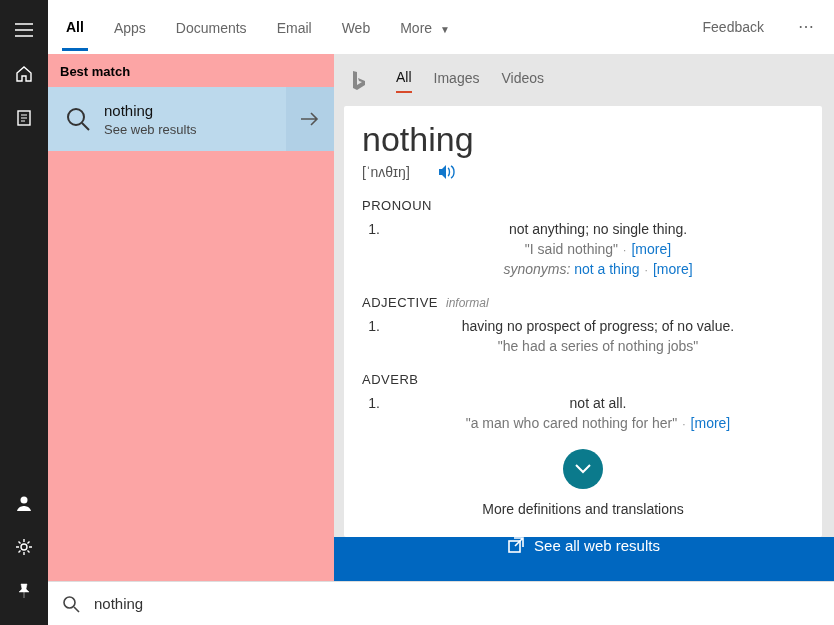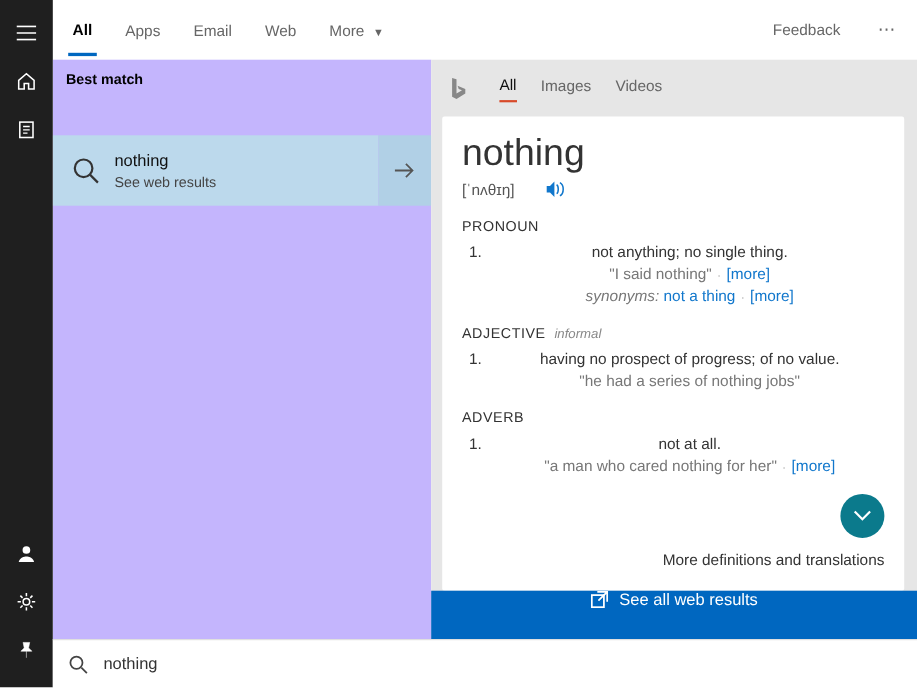--- a/index.html
+++ b/index.html
@@ -7,21 +7,21 @@
 .left-rail { width: 48px; background: #1f1f1f; display: flex; flex-direction: column; align-items: center; padding-top: 8px; }
 .left-rail .rail-icon { width: 48px; height: 44px; display: flex; align-items: center; justify-content: center; color: #fff; cursor: pointer; }
 .left-rail .spacer { flex: 1; }
 .main-col { flex: 1; display: flex; flex-direction: column; height: 625px; }
 .tabs { height: 54px; display: flex; align-items: center; padding: 0 14px; gap: 22px; border-bottom: 1px solid rgba(0,0,0,0); }
 .tab { font-size: 14px; color: #666; padding: 16px 4px 13px 4px; cursor: pointer; }
 .tab.active { color: #000; border-bottom: 3px solid #0067c0; font-weight: 600; }
 .tabs .feedback { margin-left: auto; color: #666; font-size: 14px; padding-right: 6px; cursor: pointer; text-align: center; }
 .tabs .dots { color: #666; font-size: 16px; padding: 0 6px; cursor: pointer; }
 .content { flex: 1; display: flex; overflow: hidden; }
-.results-col { width: 344px; display: flex; flex-direction: column; background: #c4b5fd; gap: 36px; }
+.results-col { width: 286px; display: flex; flex-direction: column; background: #fca5a5; }
 .best-match-hdr { font-weight: 700; font-size: 13px; padding: 10px 12px 8px 12px; }
 .result-row { display: flex; align-items: center; }
 .result-main { flex: 1; background: #bcd9ec; display: flex; align-items: center; height: 64px; padding-left: 10px; cursor: pointer; }
 .result-main .r-icon { width: 40px; height: 40px; display: flex; align-items: center; justify-content: center; }
 .result-main .r-text { display: flex; flex-direction: column; margin-left: 6px; }
 .result-main .r-title { font-size: 15px; color: #111; }
 .result-main .r-sub { font-size: 13px; color: #444; margin-top: 3px; }
 .result-arrow { width: 48px; height: 64px; background: #b1d0e6; display: flex; align-items: center; justify-content: center; cursor: pointer; }
 .preview-col { flex: 1; background: #e6e6e6; display: flex; flex-direction: column; padding: 6px 12px 0 10px; }
 .bing-tabs { display: flex; align-items: center; gap: 22px; height: 42px; padding-left: 6px; }
@@ -35,21 +35,21 @@
 .speaker { color: #1177cc; cursor: pointer; }
 .pos { font-size: 13px; color: #333; letter-spacing: 0.5px; margin-top: 18px; }
 .pos .informal { font-style: italic; color: #888; margin-left: 8px; text-transform: none; letter-spacing: 0; font-size: 12px; }
 .def-row { display: flex; margin-top: 8px; font-size: 14px; color: #333; }
 .def-row .num { width: 30px; text-align: right; padding-right: 12px; }
 .def-row .def-body { flex: 1; text-align: center; }
 .def-row .example { color: #777; margin-top: 4px; display: block; }
 .def-row .syn-lbl { font-style: italic; }
 .def-row .link { color: #1177cc; cursor: pointer; }
 .def-row .dot { color: #888; margin: 0 5px; font-size: 10px; }
-.card .expander { text-align: right; margin-top: 18px; }
+.card .expander { text-align: center; margin-top: 18px; }
 .expander .circle { width: 40px; height: 40px; border-radius: 50%; background: #0b7a8c; display: inline-flex; align-items: center; justify-content: center; cursor: pointer; }
 .expander .more-txt { font-size: 14px; color: #333; margin-top: 12px; }
 .see-all { background: #0067c0; color: #fff; height: 44px; display: flex; justify-content: center; gap: 10px; font-size: 15px; cursor: pointer; margin: 0 -12px 0 -10px; }
 .search-bar { height: 44px; background: #fff; border-top: 1px solid #ddd; display: flex; align-items: center; padding: 0 14px; gap: 14px; }
 .search-bar input { border: none; outline: none; font-size: 15px; flex: 1; color: #333; }
 svg { display: block; }
 </style>
 </head>
 <body>
 
@@ -89,20 +89,21 @@
       </svg>
   </div>
   <div style="height:12px"></div>
 </div>
 
 <div class="main-col">
 
   <div class="tabs">
     <div class="tab active">All</div>
     <div class="tab">Apps</div>
+    <div class="tab">Documents</div>
     <div class="tab">Email</div>
     <div class="tab">Web</div>
     <div class="tab">
       <span>More</span>
       <span style="font-size:10px;margin-left:4px;">▼</span>
     </div>
     <div class="feedback">Feedback</div>
     <div class="dots">⋯</div>
   </div>
 

